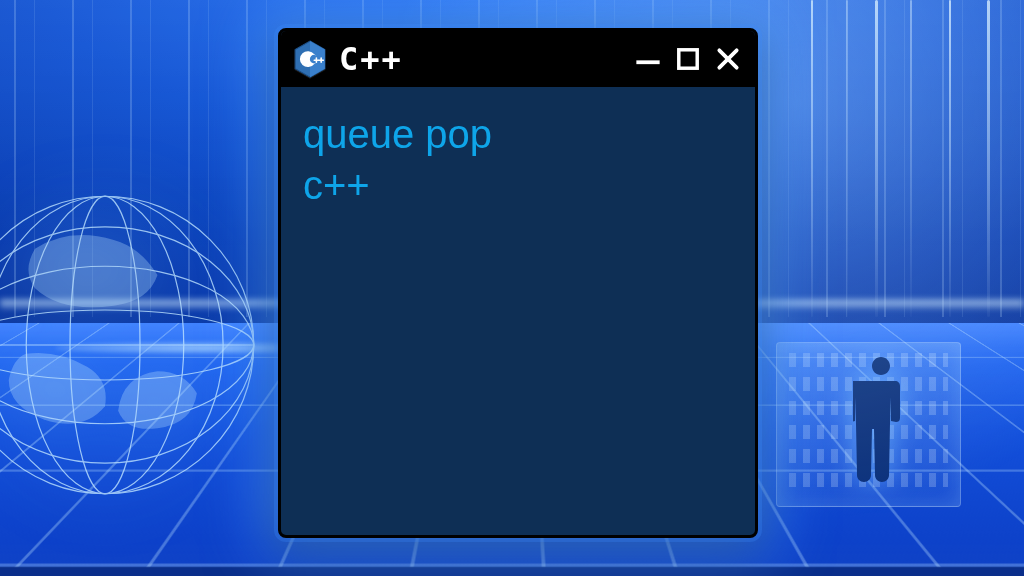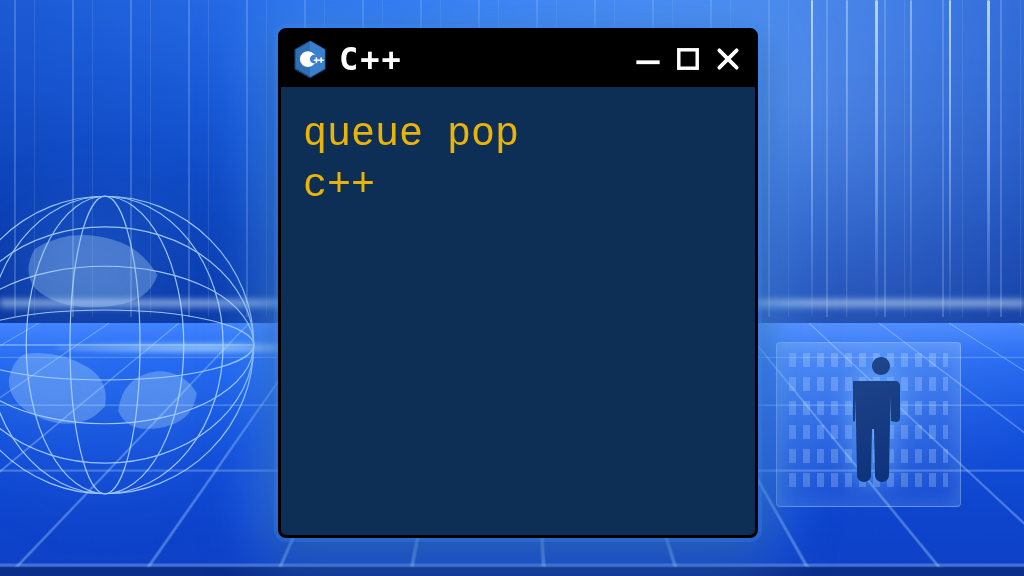--- a/index.html
+++ b/index.html
@@ -118,23 +118,23 @@
   .spacer{ flex:1 1 auto; }
   .win-controls{ display:flex; align-items:center; gap:14px; }
   .ctrl{
     width:26px; height:26px; display:flex; align-items:center; justify-content:center;
     color:#fff; cursor:pointer; user-select:none;
   }
   .ctrl svg{ width:100%; height:100%; display:block; }
 
   .content{
     padding:22px 20px 0 22px;
-    color:#eab308;
+    color:#0ea5e9;
     font-size:40px; line-height:1.28;
-    font-family:Liberation Mono, monospace;
+    font-family:Liberation Sans, sans-serif;
     white-space:pre;
   }
 </style>
 </head>
 <body>
 
 <div class="bg">
   <div class="vlines">
     <span></span>
       <span></span>

